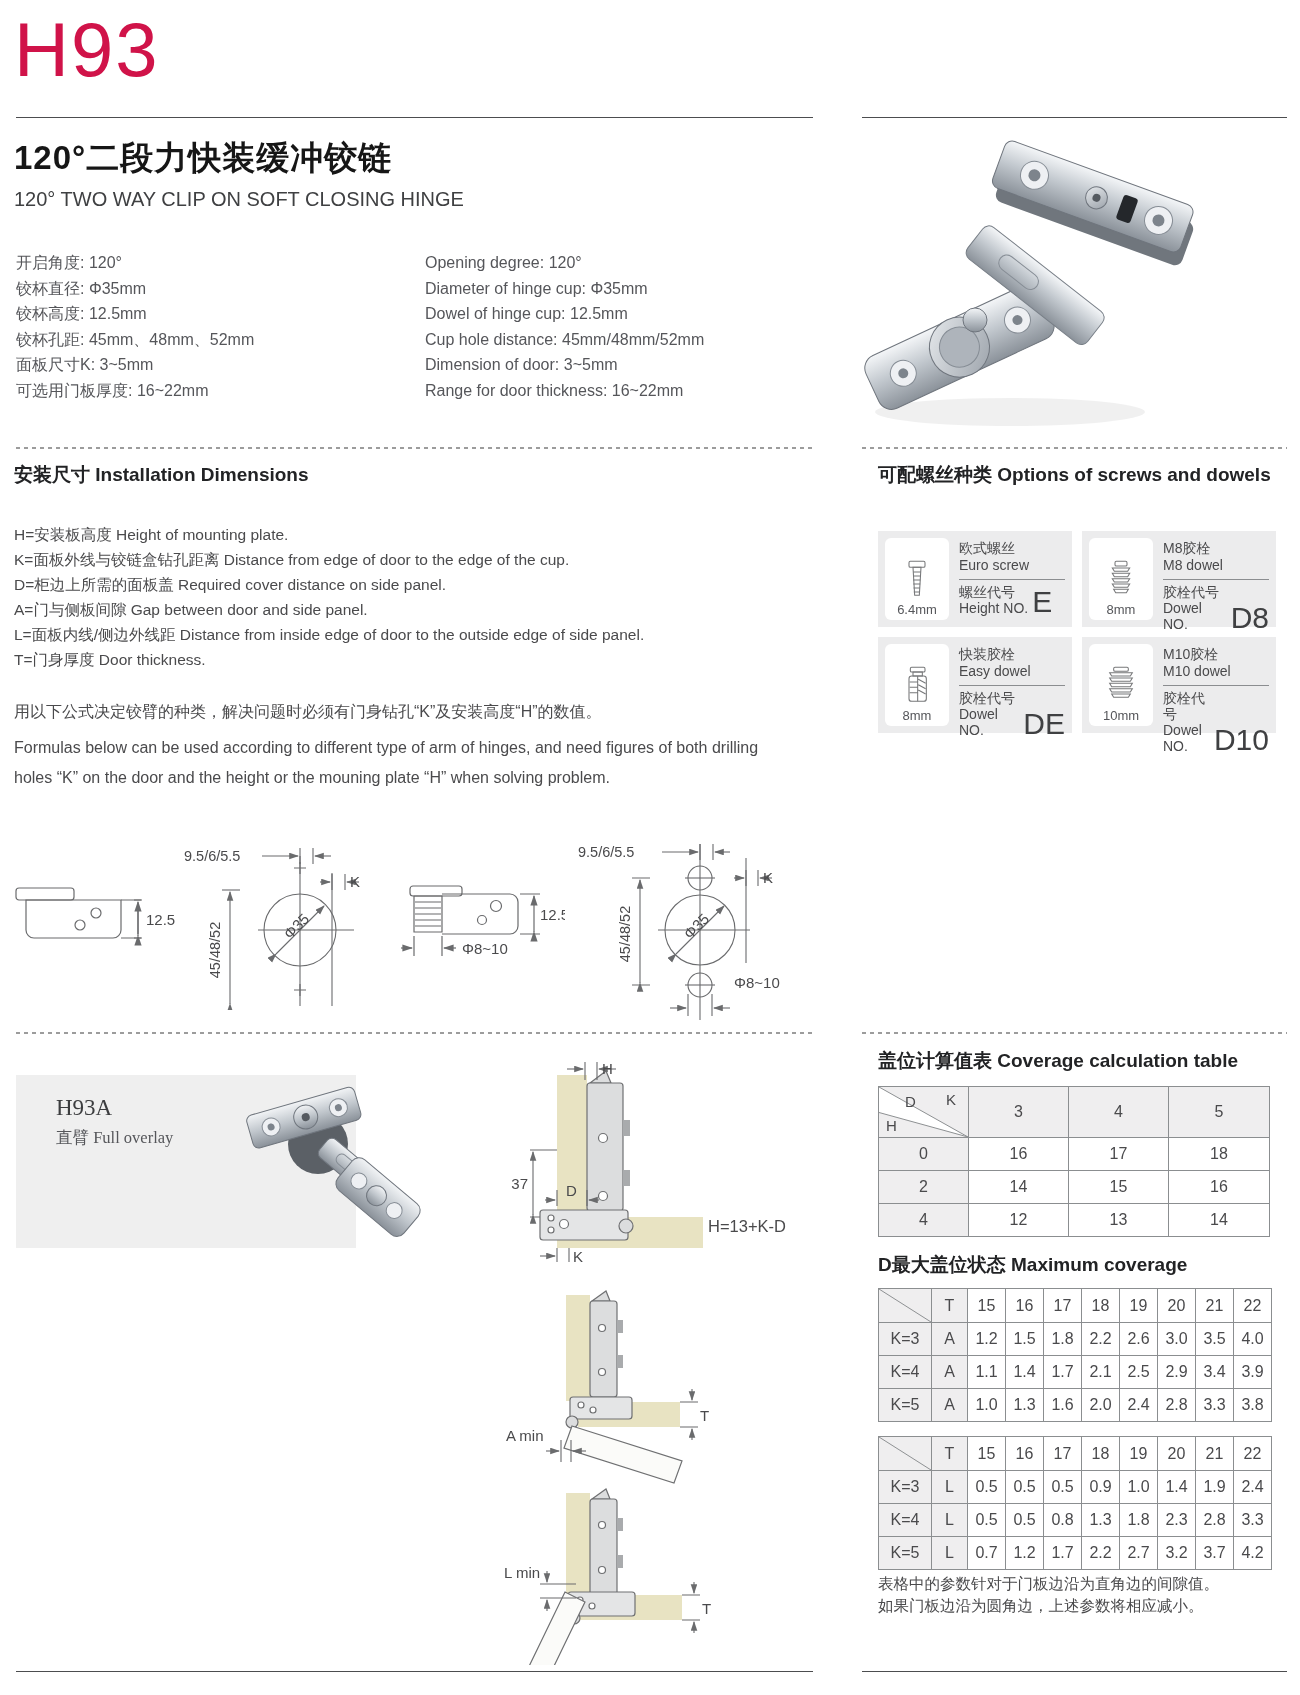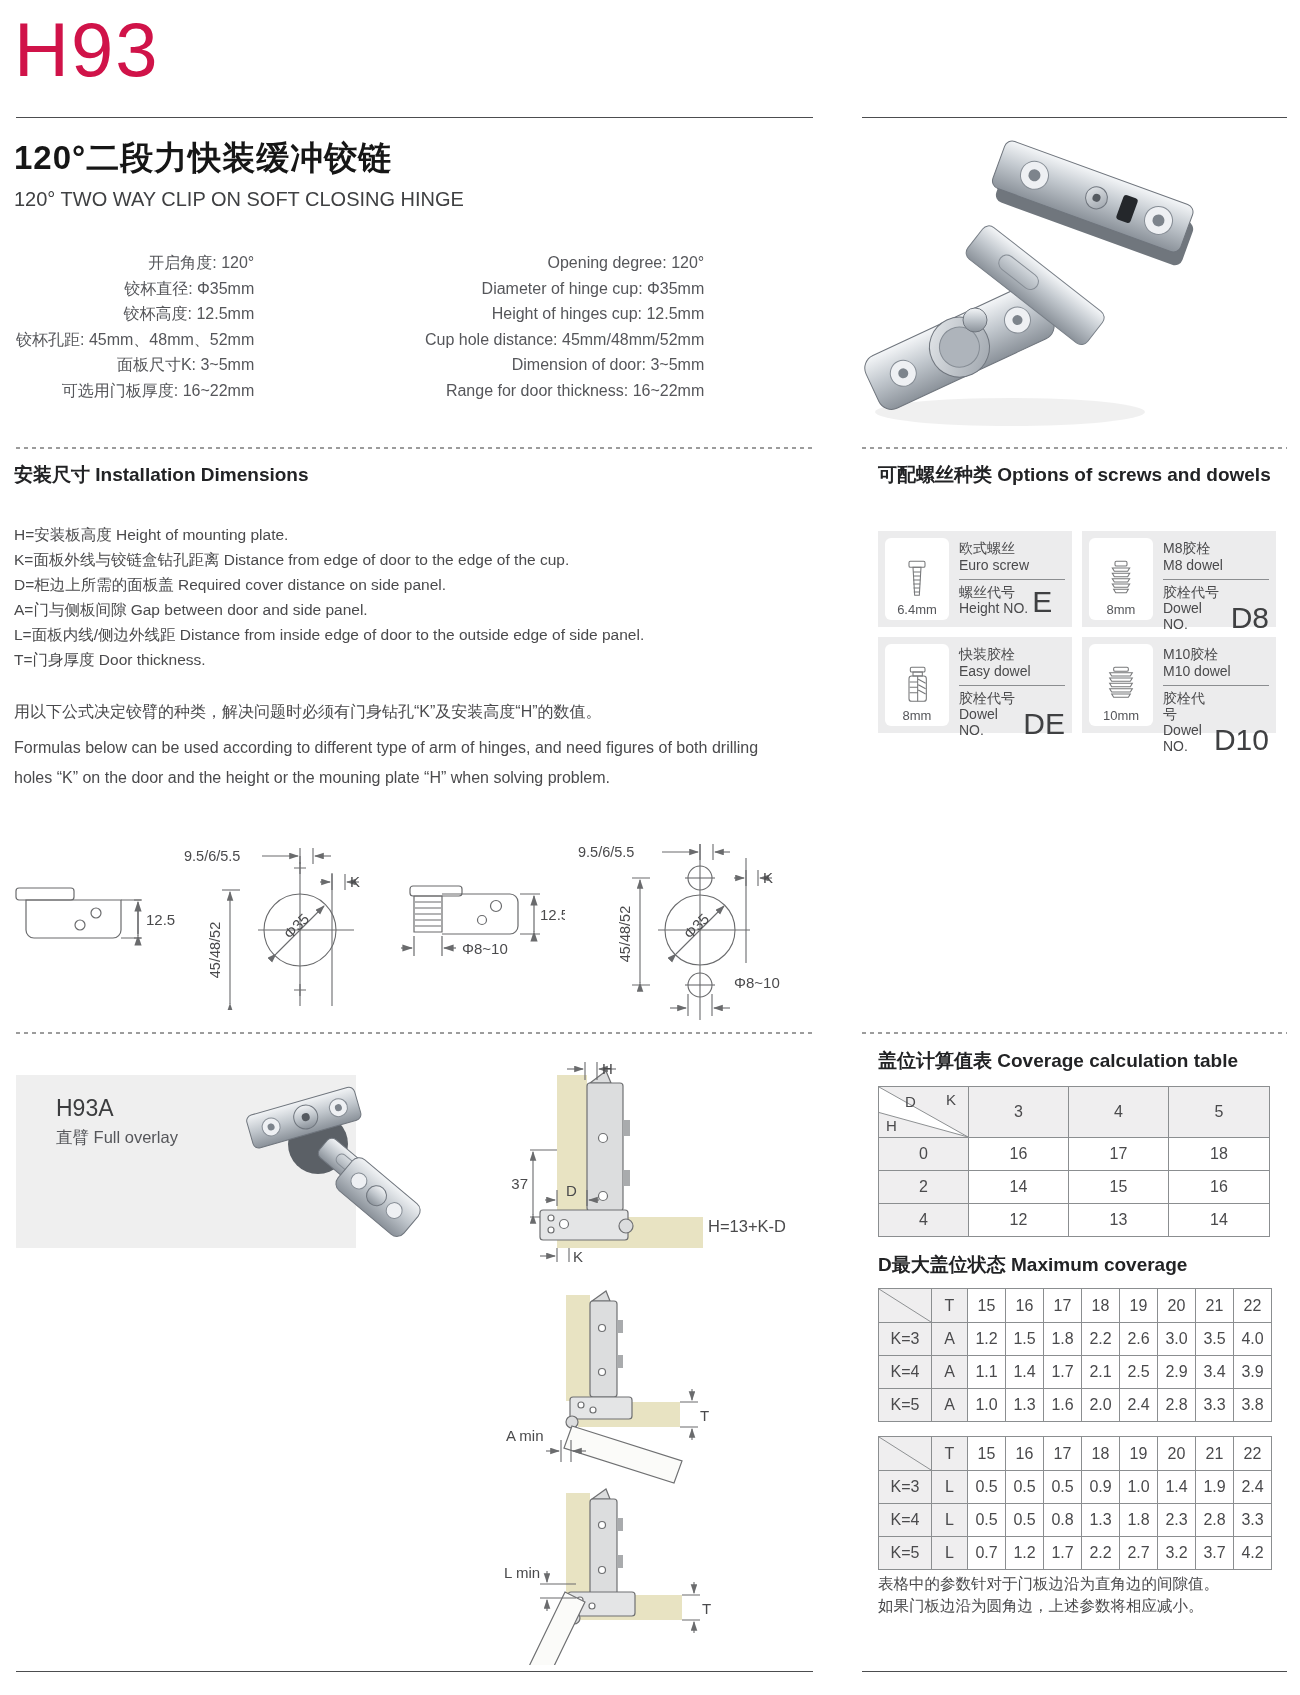--- a/index.html
+++ b/index.html
@@ -4,21 +4,21 @@
 <style>
   html,body{margin:0;padding:0;background:#ffffff;}
   .page{position:relative;width:1300px;height:1695px;background:#fff;overflow:hidden;
         font-family:"Liberation Sans","DejaVu Sans",sans-serif;color:#4a4a4c;}
   .abs{position:absolute;}
   .hline{position:absolute;height:1px;background:#4c4d4f;}
   .dash{position:absolute;height:2px;background:repeating-linear-gradient(90deg,#9c9c9c 0 4px,transparent 4px 8px);}
   .model{position:absolute;left:14px;top:12px;font-size:76px;font-weight:300;letter-spacing:2px;color:#d01349;line-height:1;}
   .title-cn{position:absolute;left:14px;top:136px;font-size:33px;font-weight:bold;color:#161616;letter-spacing:1px;}
   .title-en{position:absolute;left:14px;top:188px;font-size:20px;color:#3f4042;}
-  .specs{position:absolute;top:250px;font-size:16px;line-height:25.6px;color:#55565a;text-align:right;}
+  .specs{position:absolute;top:250px;font-size:16px;line-height:25.6px;color:#55565a;}
   .specs div{white-space:nowrap;}
   .sec-head{position:absolute;font-size:19px;font-weight:bold;color:#222325;}
   .defs{position:absolute;left:14px;top:522px;font-size:15.5px;line-height:25px;color:#4a4a4c;}
   .notecn{position:absolute;left:14px;top:702px;font-size:16px;color:#4a4a4c;}
   .noteen{position:absolute;left:14px;top:733px;width:752px;font-size:16px;line-height:30px;color:#4a4a4c;}
   
   .screw-box{position:absolute;width:194px;height:96px;background:#ececed;display:flex;padding:7px;box-sizing:border-box;gap:10px;}
   .screw-icon-cell{width:64px;background:#fff;border-radius:6px;display:flex;flex-direction:column;align-items:center;justify-content:flex-end;padding:22px 0 3px;box-sizing:border-box;}
   .screw-size{font-size:13px;color:#55565a;margin-top:2px;}
   .screw-text{flex:1;display:flex;flex-direction:column;padding-top:2px;}
@@ -30,21 +30,21 @@
   
   .tbl{position:absolute;border-collapse:collapse;table-layout:fixed;}
   .tbl td{border:1px solid #8b8e90;text-align:center;vertical-align:middle;font-size:16px;color:#4a4a4c;background:#fff;padding:0;}
   .tbl td.hd{background:#efeeef;}
   .corner{position:relative;}
   .cornersvg{position:absolute;left:0;top:0;width:100%;height:100%;}
   .corner span{position:absolute;font-size:15px;color:#4a4a4c;}
   .cD{left:26px;top:6px;} .cK{right:12px;top:4px;} .cH{left:7px;bottom:3px;}
   .notes{position:absolute;left:878px;font-size:15.5px;line-height:22px;color:#4a4a4c;}
   .notesen{line-height:19px;}
-  .h93a-box{position:absolute;left:16px;top:1075px;width:340px;height:173px;background:#efefef;}
+  .h93a-box{position:absolute;left:16px;top:1075px;width:340px;height:173px;background:#efefef;font-family:Liberation Serif, serif;}
   .h93a-name{position:absolute;left:40px;top:20px;font-size:23px;color:#3c3d3f;}
   .h93a-type{position:absolute;left:40px;top:52px;font-size:16.5px;color:#55565a;}
   svg text{font-family:"Liberation Sans","DejaVu Sans",sans-serif;fill:#4a4a4c;}
   .dwg line,.dwg path,.dwg circle,.dwg rect,.dwg polygon{vector-effect:non-scaling-stroke;}
 </style>
 </head>
 <body>
 
 <div class="page">
 
@@ -58,21 +58,21 @@
     <div>开启角度: 120°</div>
     <div>铰杯直径: Φ35mm</div>
     <div>铰杯高度: 12.5mm</div>
     <div>铰杯孔距: 45mm、48mm、52mm</div>
     <div>面板尺寸K: 3~5mm</div>
     <div>可选用门板厚度: 16~22mm</div>
   </div>
   <div class="specs" style="left:425px;">
     <div>Opening degree: 120°</div>
     <div>Diameter of hinge cup: Φ35mm</div>
-    <div>Height of hinges cup: 12.5mm</div>
+    <div>Dowel of hinge cup: 12.5mm</div>
     <div>Cup hole distance: 45mm/48mm/52mm</div>
     <div>Dimension of door: 3~5mm</div>
     <div>Range for door thickness: 16~22mm</div>
   </div>
 
   <svg class="abs" style="left:845px;top:122px;" width="360" height="320" viewBox="0 0 360 320">
     <defs>
       <linearGradient id="ph1" x1="0" y1="0" x2="0" y2="1">
         <stop offset="0" stop-color="#f4f6f8"></stop>
           <stop offset="0.45" stop-color="#c3c9cf"></stop>

